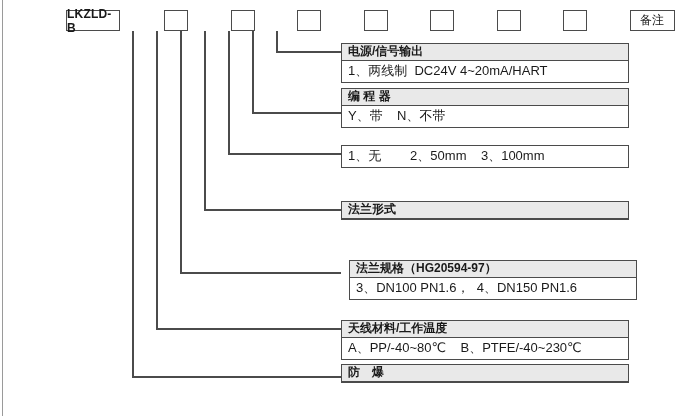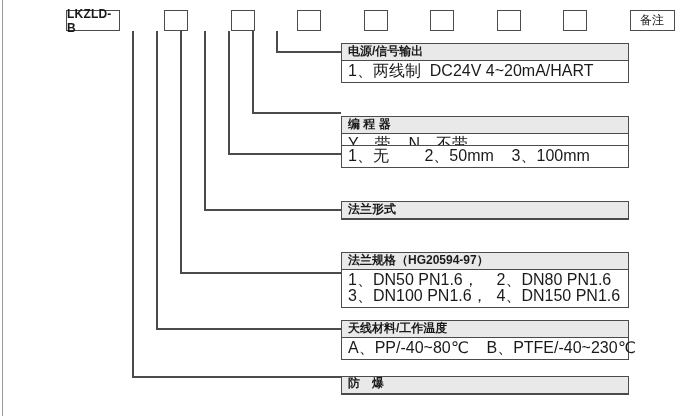--- a/index.html
+++ b/index.html
@@ -32,21 +32,21 @@
   .spec-table {
     position:absolute; left:341px; width:288px; box-sizing:border-box;
     border:1.5px solid #4b4b4b; background:#fff;
   }
   .spec-header {
     background:#e9e9e9; border-bottom:1.5px solid #4b4b4b;
     font-weight:bold; font-size:12px; line-height:13px;
     padding:1px 6px 2px; white-space:pre;
   }
   .spec-body { padding:2px 6px 3px; }
-  .spec-line { font-size:16px; line-height:16px; white-space:pre; }
+  .spec-line { font-size:13px; line-height:16px; white-space:pre; }
 </style>
 </head>
 <body>
 
 <div class="canvas">
   <div class="page-edge"></div>
 
   <div class="model-row">
     <div class="mbox model">LKZLD-B</div>
     <div id="code-boxes" style="display:contents"><div class="mbox code"></div><div class="mbox code"></div><div class="mbox code"></div><div class="mbox code"></div><div class="mbox code"></div><div class="mbox code"></div><div class="mbox code"></div></div>
@@ -69,44 +69,43 @@
       <div class="vline" style="left: 276px; top: 31px; height: 21.5px;"></div>
       <div class="hline" style="left: 276px; top: 51px; width: 65px;"></div>
     </div>
   <div id="tables">
       <div class="spec-table" style="top: 43px;">
         <div class="spec-header">电源/信号输出</div>
         <div class="spec-body">
           <div class="spec-line">1、两线制  DC24V 4~20mA/HART</div>
         </div>
       </div>
-      <div class="spec-table" style="top: 116px;">
+      <div class="spec-table" style="top: 88px;">
         <div class="spec-header">编 程 器</div>
         <div class="spec-body">
           <div class="spec-line">Y、带    N、不带</div>
         </div>
       </div>
       <div class="spec-table" style="top: 145px;">
         <div class="spec-body">
           <div class="spec-line">1、无        2、50mm    3、100mm</div>
         </div>
       </div>
       <div class="spec-table" style="top: 201px;">
         <div class="spec-header">法兰形式</div>
       </div>
-      <div class="spec-table" style="top: 252px;">
+      <div class="spec-table" style="top: 260px; margin-left: 8px;">
         <div class="spec-header">法兰规格（HG20594-97）</div>
         <div class="spec-body">
-          <div class="spec-line">1、DN50 PN1.6，    2、DN80 PN1.6</div>
           <div class="spec-line">3、DN100 PN1.6，  4、DN150 PN1.6</div>
         </div>
       </div>
       <div class="spec-table" style="top: 320px;">
         <div class="spec-header">天线材料/工作温度</div>
         <div class="spec-body">
           <div class="spec-line">A、PP/-40~80℃    B、PTFE/-40~230℃</div>
         </div>
       </div>
-      <div class="spec-table" style="top: 376px; font-family: Liberation Mono, monospace;">
+      <div class="spec-table" style="top: 364px;">
         <div class="spec-header">防　爆</div>
       </div>
     </div>
 </div>
 
 </body></html>

